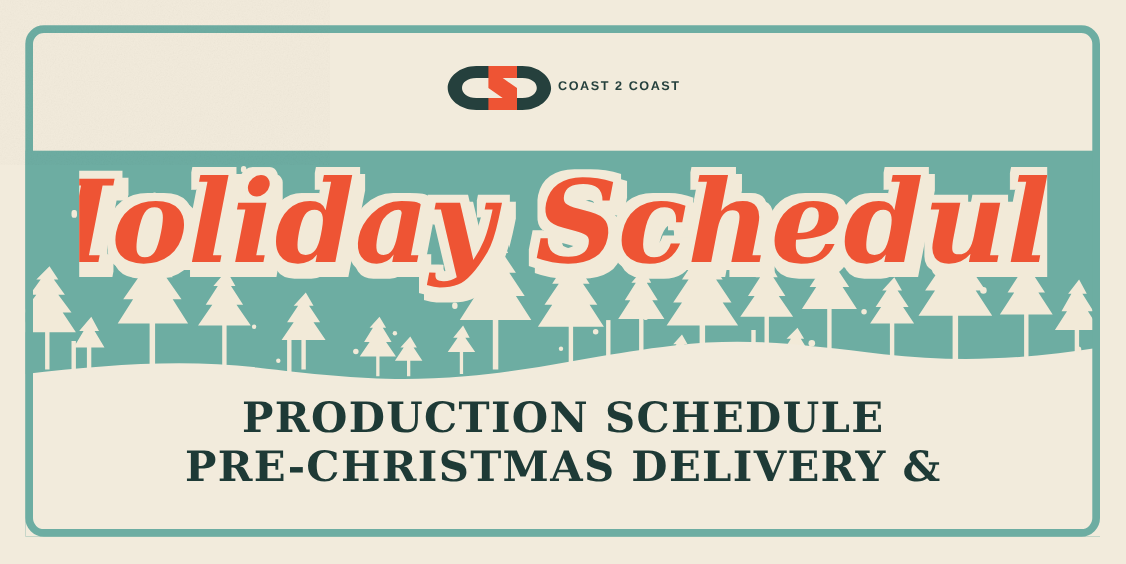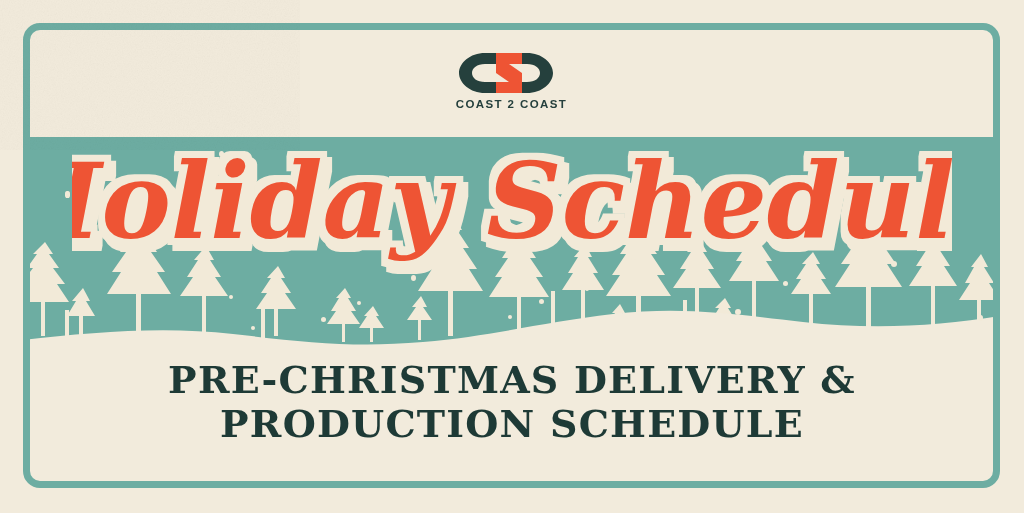--- a/index.html
+++ b/index.html
@@ -30,21 +30,21 @@
   .snowfield{position:absolute;left:0;top:113px;width:977px;height:352px;}
   .trees{position:absolute;left:0;top:113px;width:977px;height:352px;}
   .speck{position:absolute;background:#F2EAD8;border-radius:50%;}
   
   .toppanel{
     position:absolute;left:23px;top:23px;width:977px;height:114px;
     background:#F2EBDC;
     display:flex;align-items:center;justify-content:center;
   }
   
-  .logo{display:flex;flex-direction:column;align-items:flex-start;gap:3px;}
+  .logo{display:flex;flex-direction:row;align-items:center;gap:3px;}
   .logo-mark{display:block;}
   .logo-word{
     font-family:"Liberation Sans", sans-serif;
     font-weight:bold;font-size:11.5px;letter-spacing:1.4px;
     color:#25403D;line-height:1;
   }
   
   .headline{
     position:absolute;left:0;top:146px;width:1024px;height:135px;
     z-index:20;text-align:center;pointer-events:none;
@@ -184,22 +184,22 @@
         </filter>
       </defs>
 
       <text x="440" y="92" text-anchor="middle" class="script-text" filter="url(#puff)" fill="#EE5434">Holiday Schedule</text>
 
       <text x="440" y="92" text-anchor="middle" class="script-text" fill="#EE5434">Holiday Schedule</text>
     </svg>
   </div>
 
   <div class="subtitle">
+    <span class="line">PRODUCTION SCHEDULE</span>
     <span class="line">PRE-CHRISTMAS DELIVERY &amp;</span>
-    <span class="line">PRODUCTION SCHEDULE</span>
   </div>
 
   <div class="frame"></div>
 
   <svg id="grain">
     <filter id="noiseFilter">
       <feTurbulence type="fractalNoise" baseFrequency="0.85" numOctaves="4" stitchTiles="stitch"></feTurbulence>
       <feColorMatrix type="saturate" values="0"></feColorMatrix>
       <feComponentTransfer>
         <feFuncA type="linear" slope="0.16"></feFuncA>

